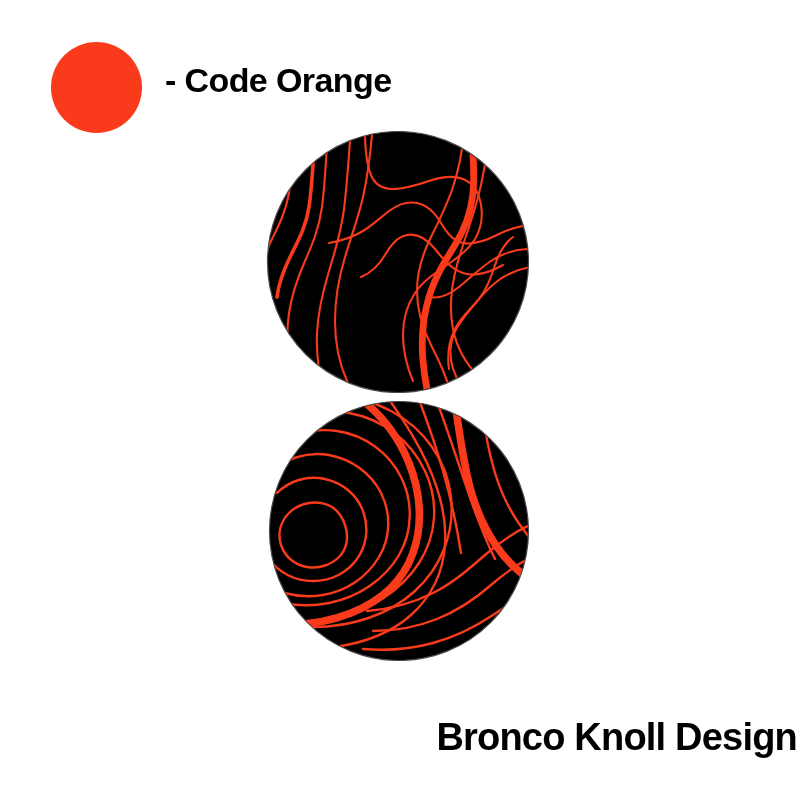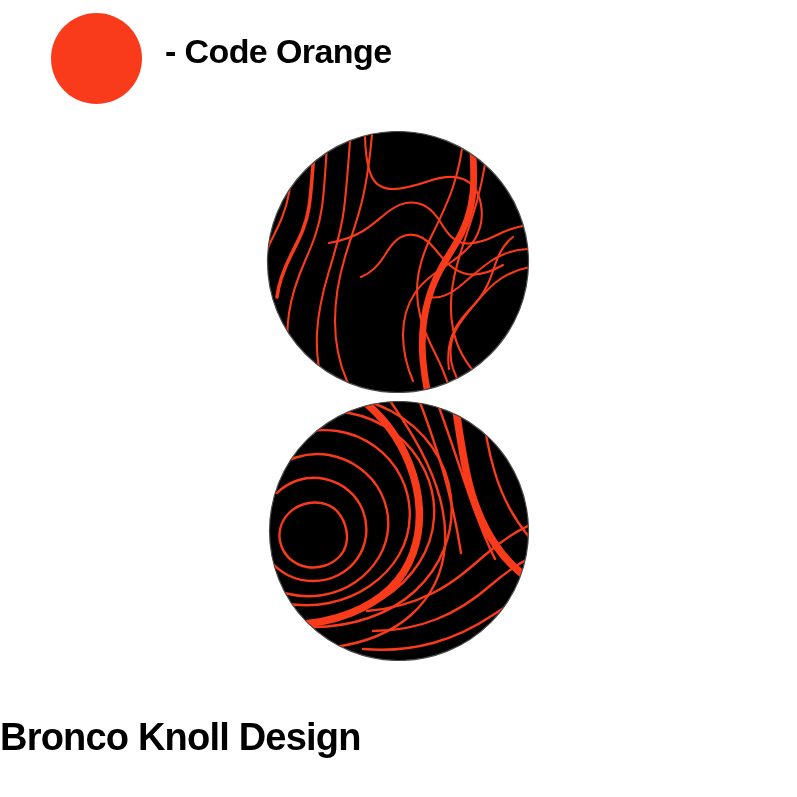--- a/index.html
+++ b/index.html
@@ -16,21 +16,21 @@
     width: 797px;
     height: 797px;
     background: #ffffff;
     overflow: hidden;
   }
 
   
   #legend {
     position: absolute;
     left: 51px;
-    top: 13px;
+    top: 42px;
     width: 400px;
     height: 92px;
   }
   #legend-swatch {
     position: absolute;
     left: 0;
     top: 0;
     width: 91px;
     height: 91px;
     border-radius: 50%;
@@ -70,21 +70,21 @@
     width: 100%;
     height: 100%;
   }
 
   
   #wordmark {
     position: absolute;
     left: 0;
     top: 718px;
     width: 797px;
-    text-align: left;
+    text-align: right;
     font-size: 38px;
     font-weight: 700;
     letter-spacing: -0.8px;
     color: #000000;
     line-height: 1;
     white-space: nowrap;
   }
 </style>
 </head>
 <body>

